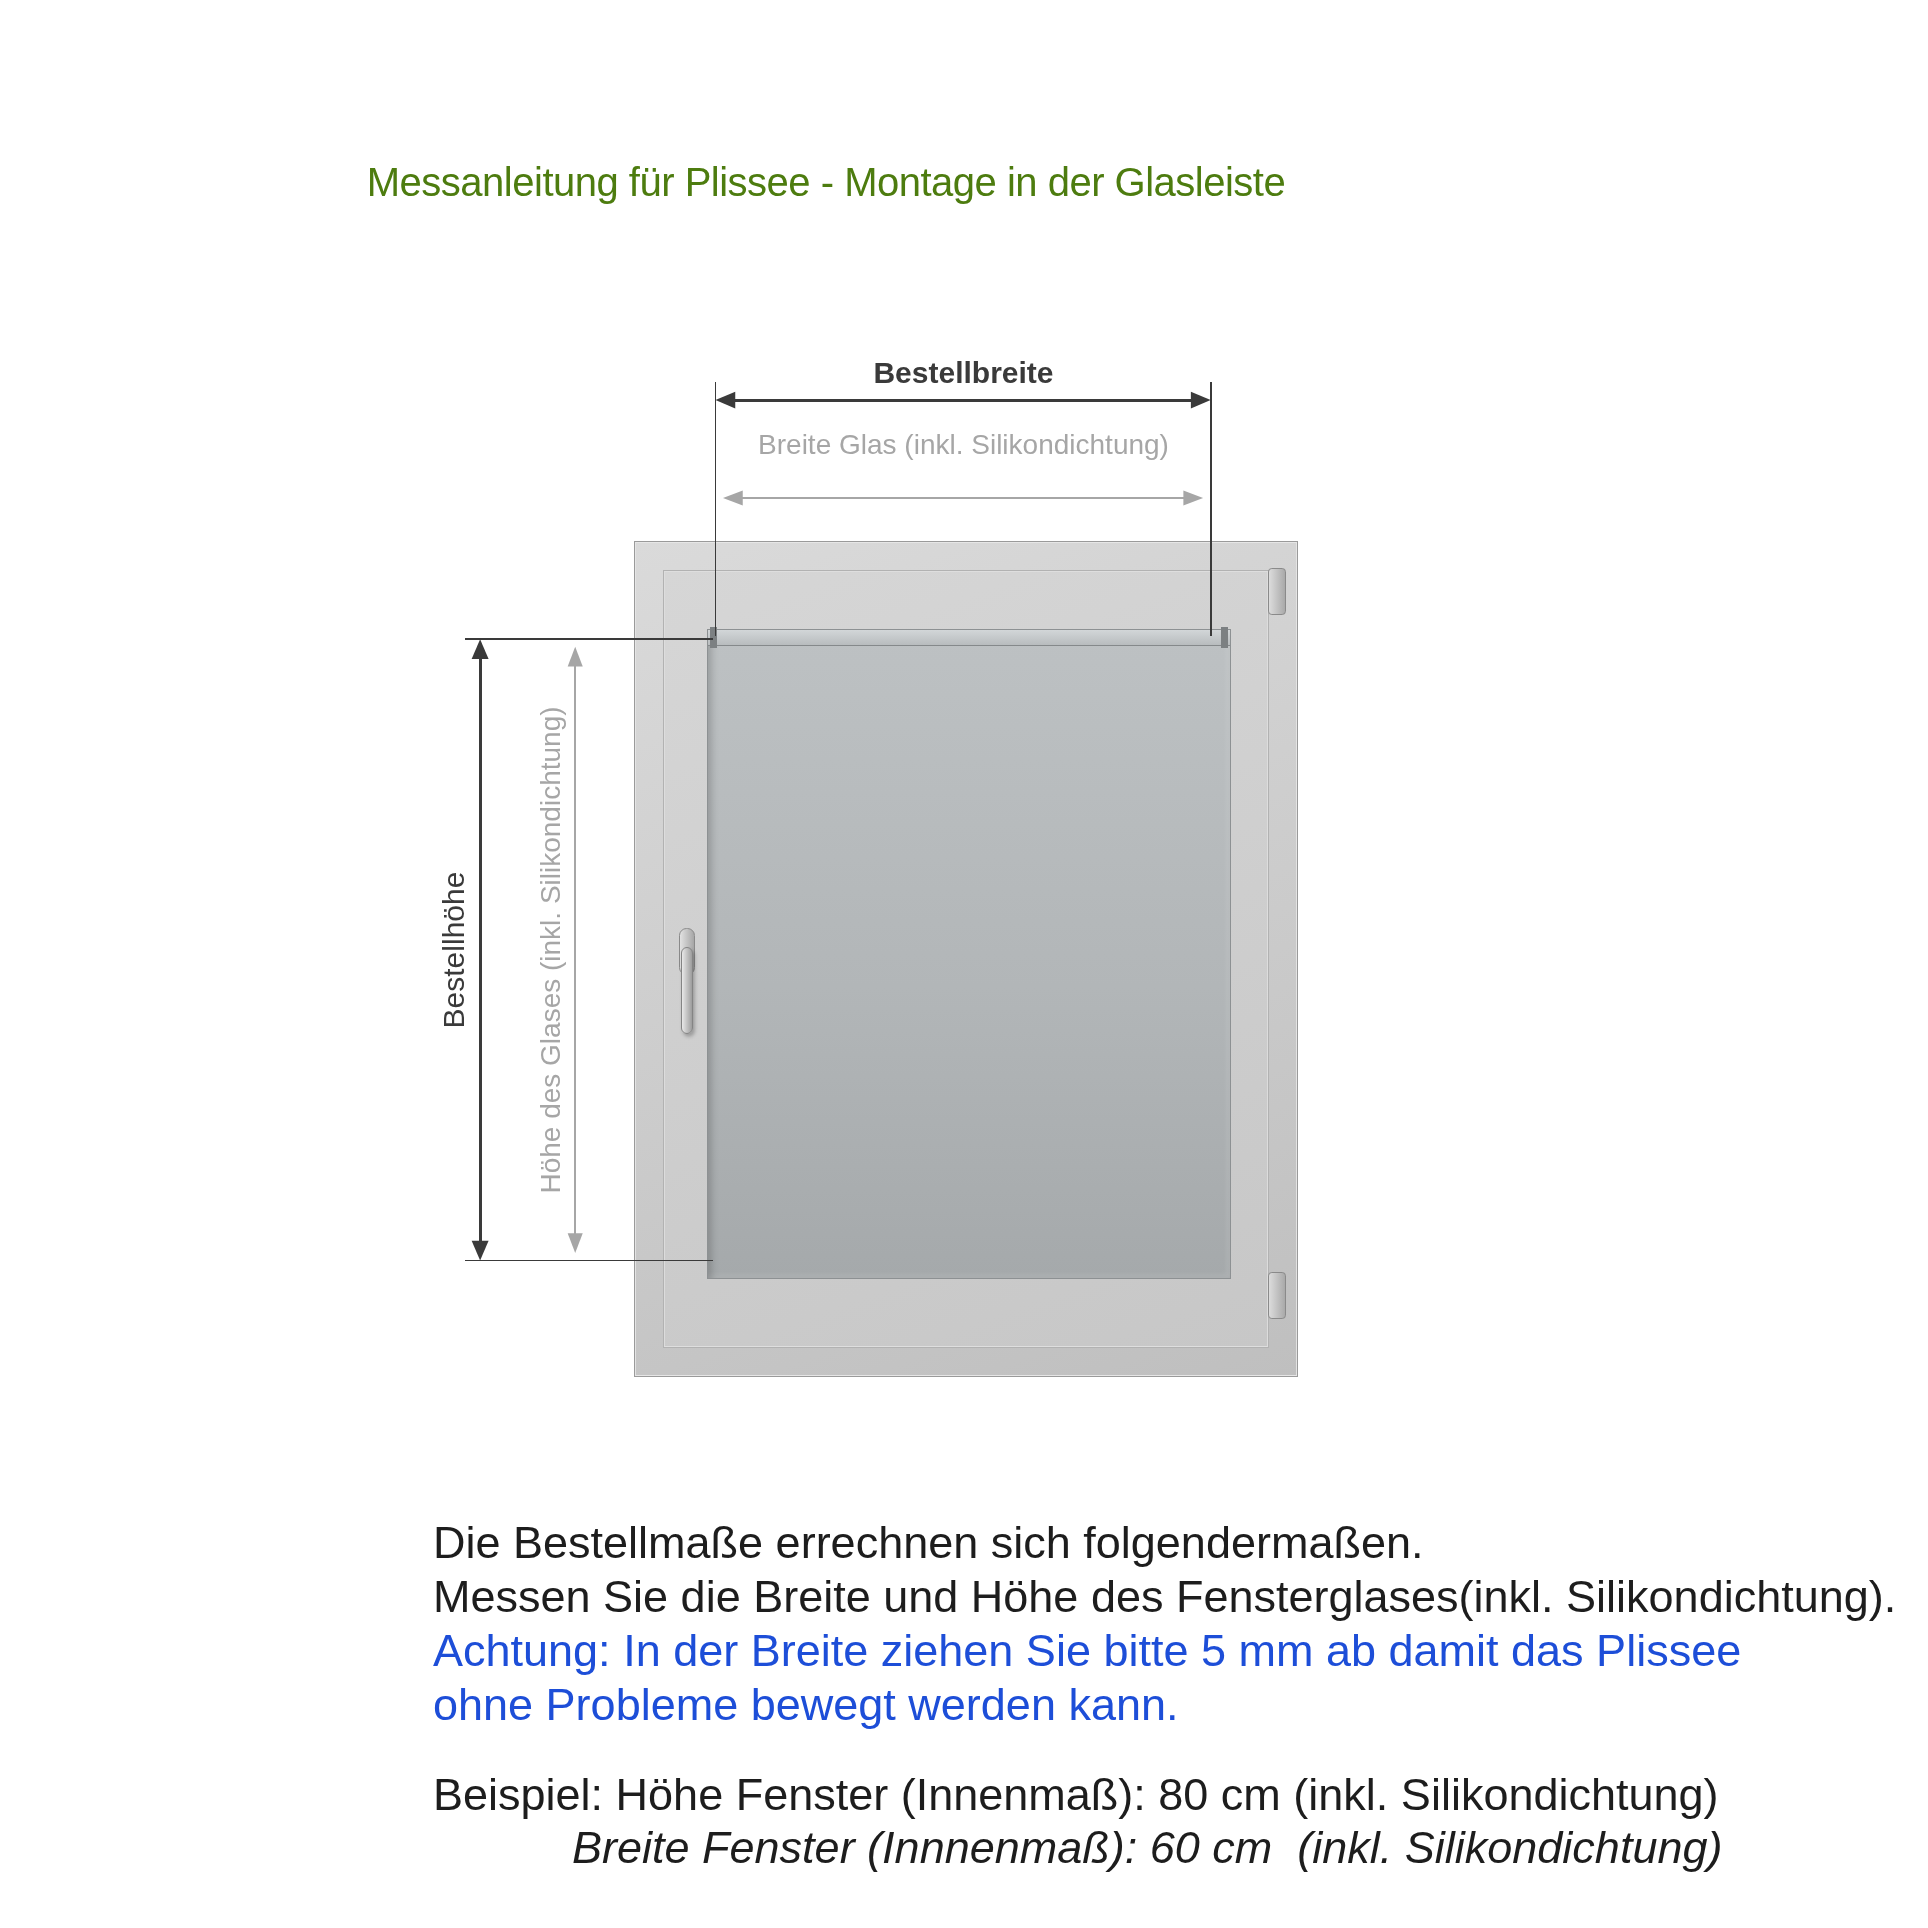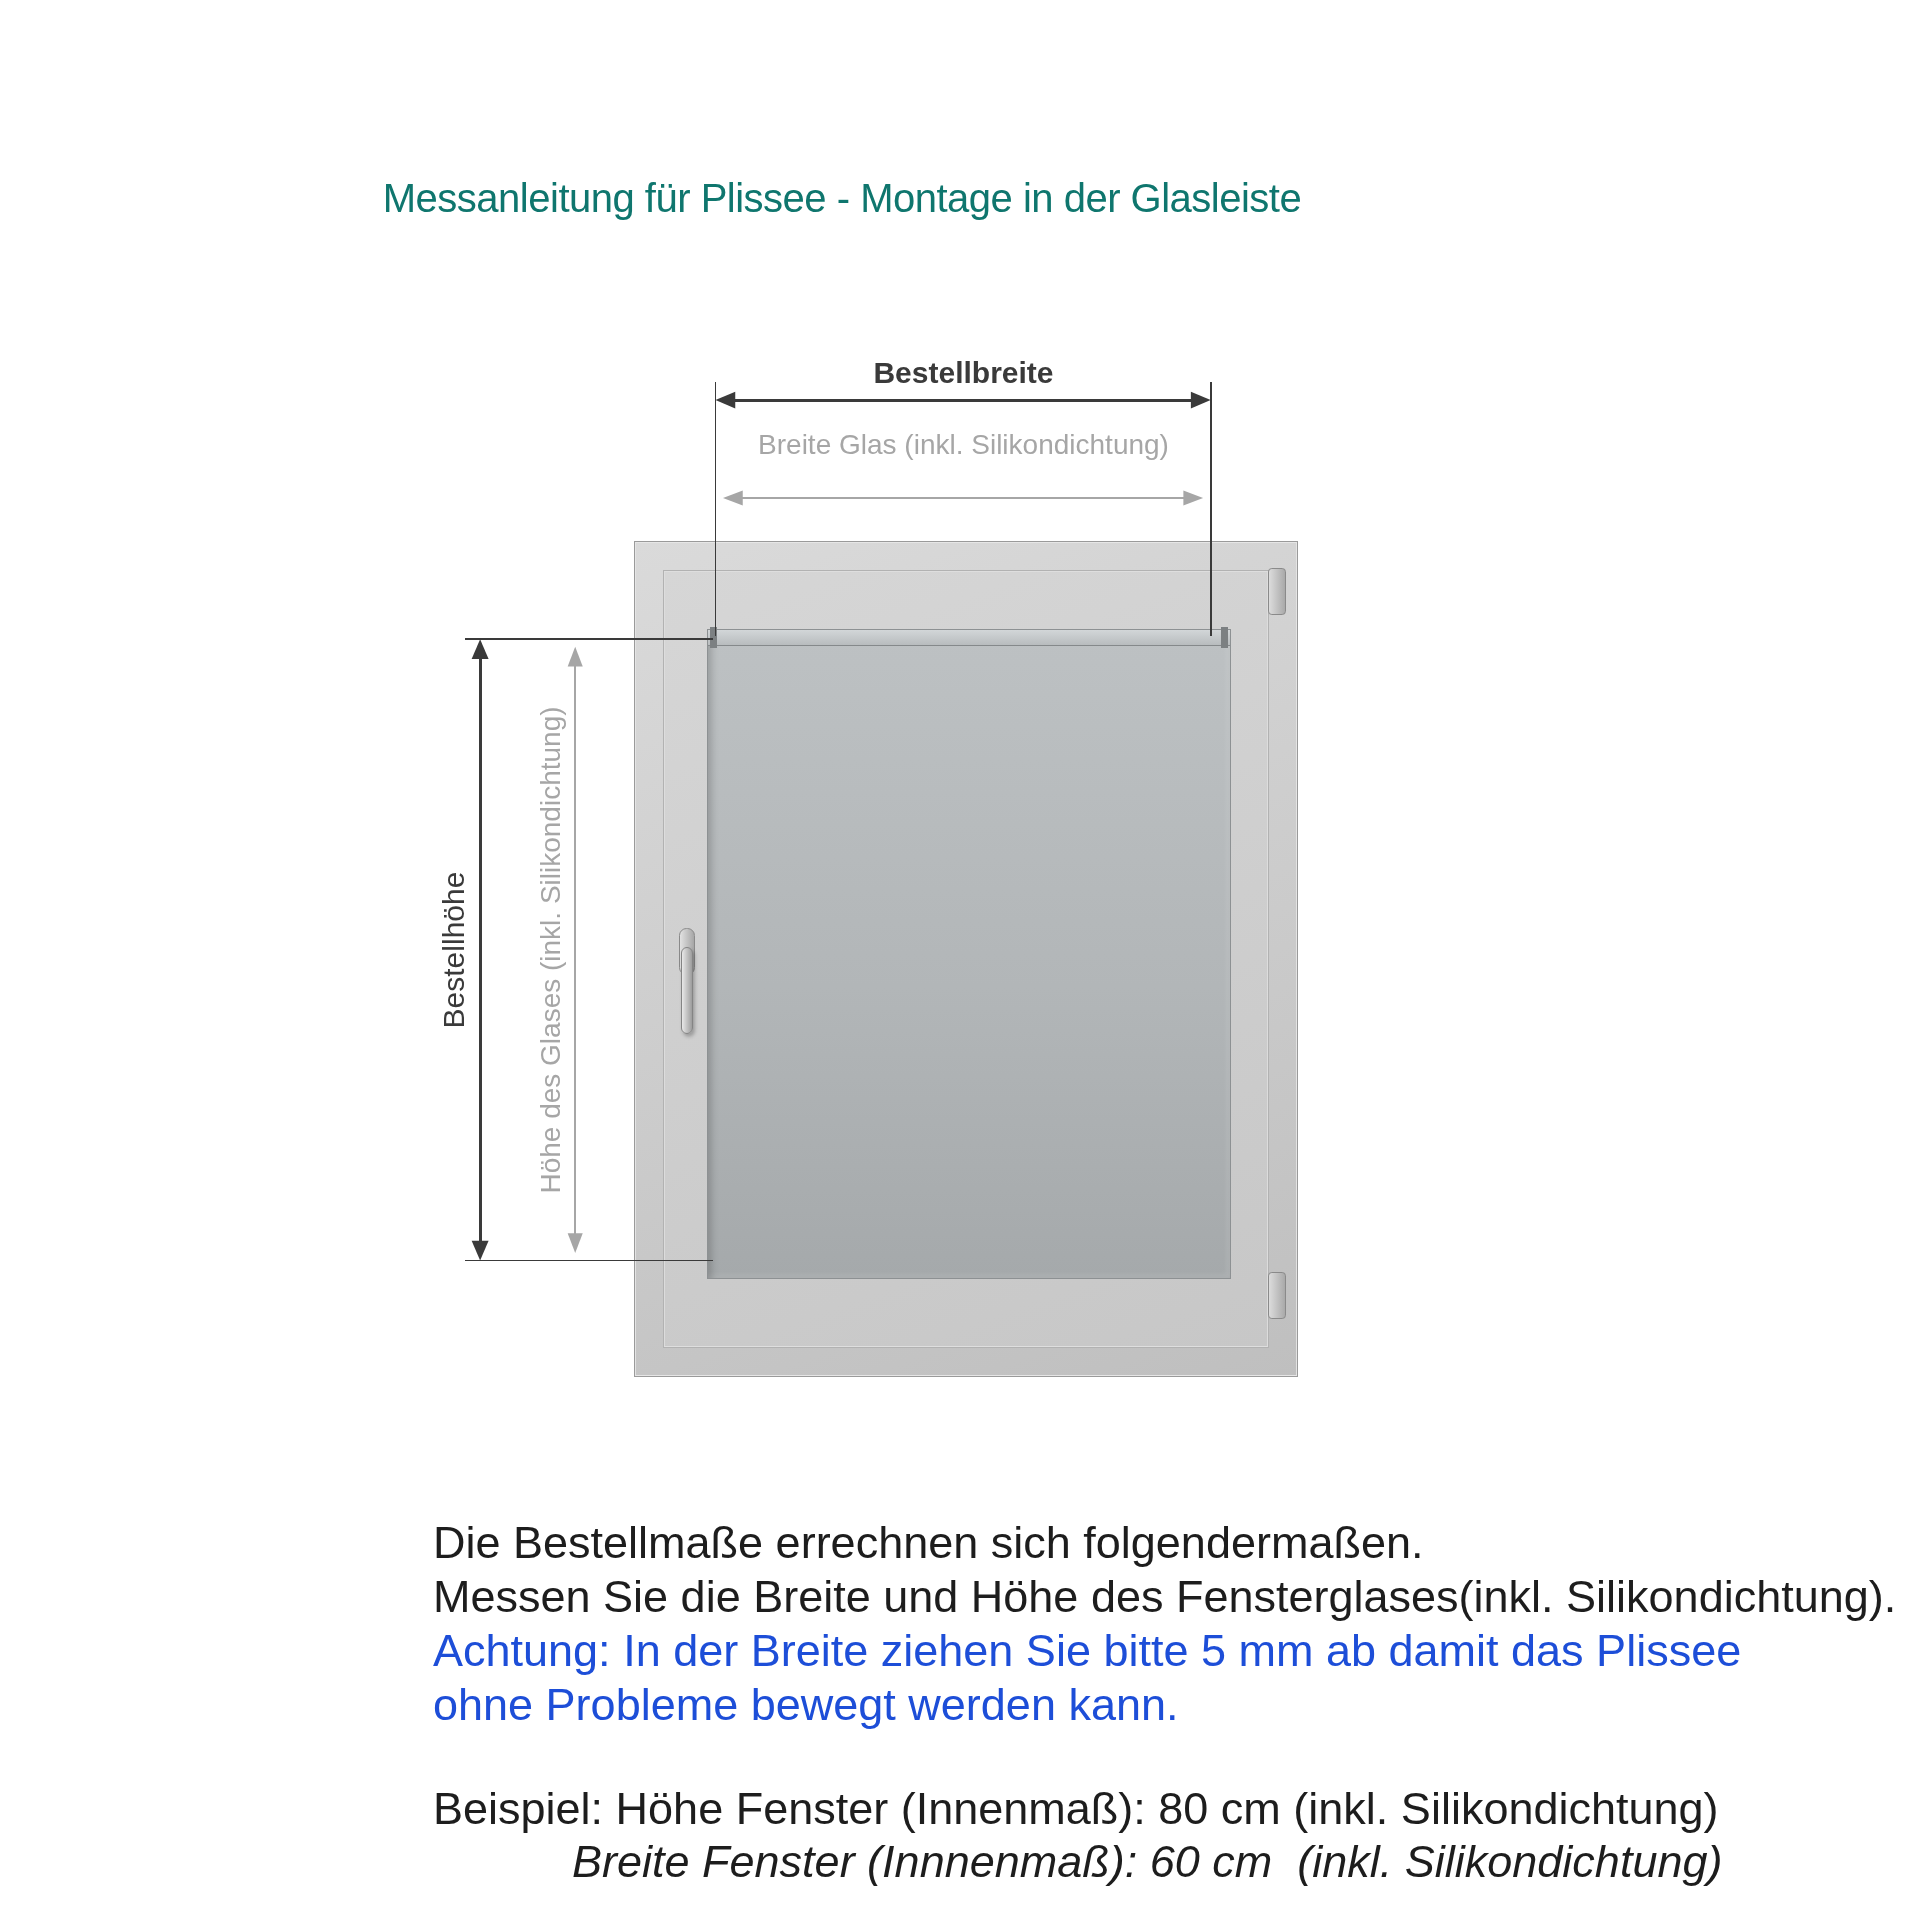--- a/index.html
+++ b/index.html
@@ -17,22 +17,22 @@
   }
   .title {
     position: absolute;
     top: 160px;
     left: 0;
     width: 1652px;
     text-align: center;
     font-size: 40px;
     font-weight: 400;
     letter-spacing: -0.5px;
-    color: #0f766e;
-    margin: 16px;
+    color: #4d7c0f;
+    margin: 0;
   }
 
   
   .window-frame {
     position: absolute;
     left: 634px;
     top: 541px;
     width: 664px;
     height: 836px;
     box-sizing: border-box;
@@ -151,21 +151,21 @@
   .instructions {
     position: absolute;
     left: 433px;
     top: 1516px;
     font-size: 45px;
     color: #1d1d1d;
     line-height: 54px;
   }
   .instructions .line { white-space: pre; }
   .instructions .warning { color: #1d4ed8; }
-  .example-block { margin-top: 50px; line-height: 53px; }
+  .example-block { margin-top: 36px; line-height: 53px; }
   .example-indent { padding-left: 139px; font-style: italic; }
 </style>
 </head>
 <body>
 
 <div class="canvas">
 
   <h1 class="title">Messanleitung für Plissee - Montage in der Glasleiste</h1>
 
   <div class="window-frame">

